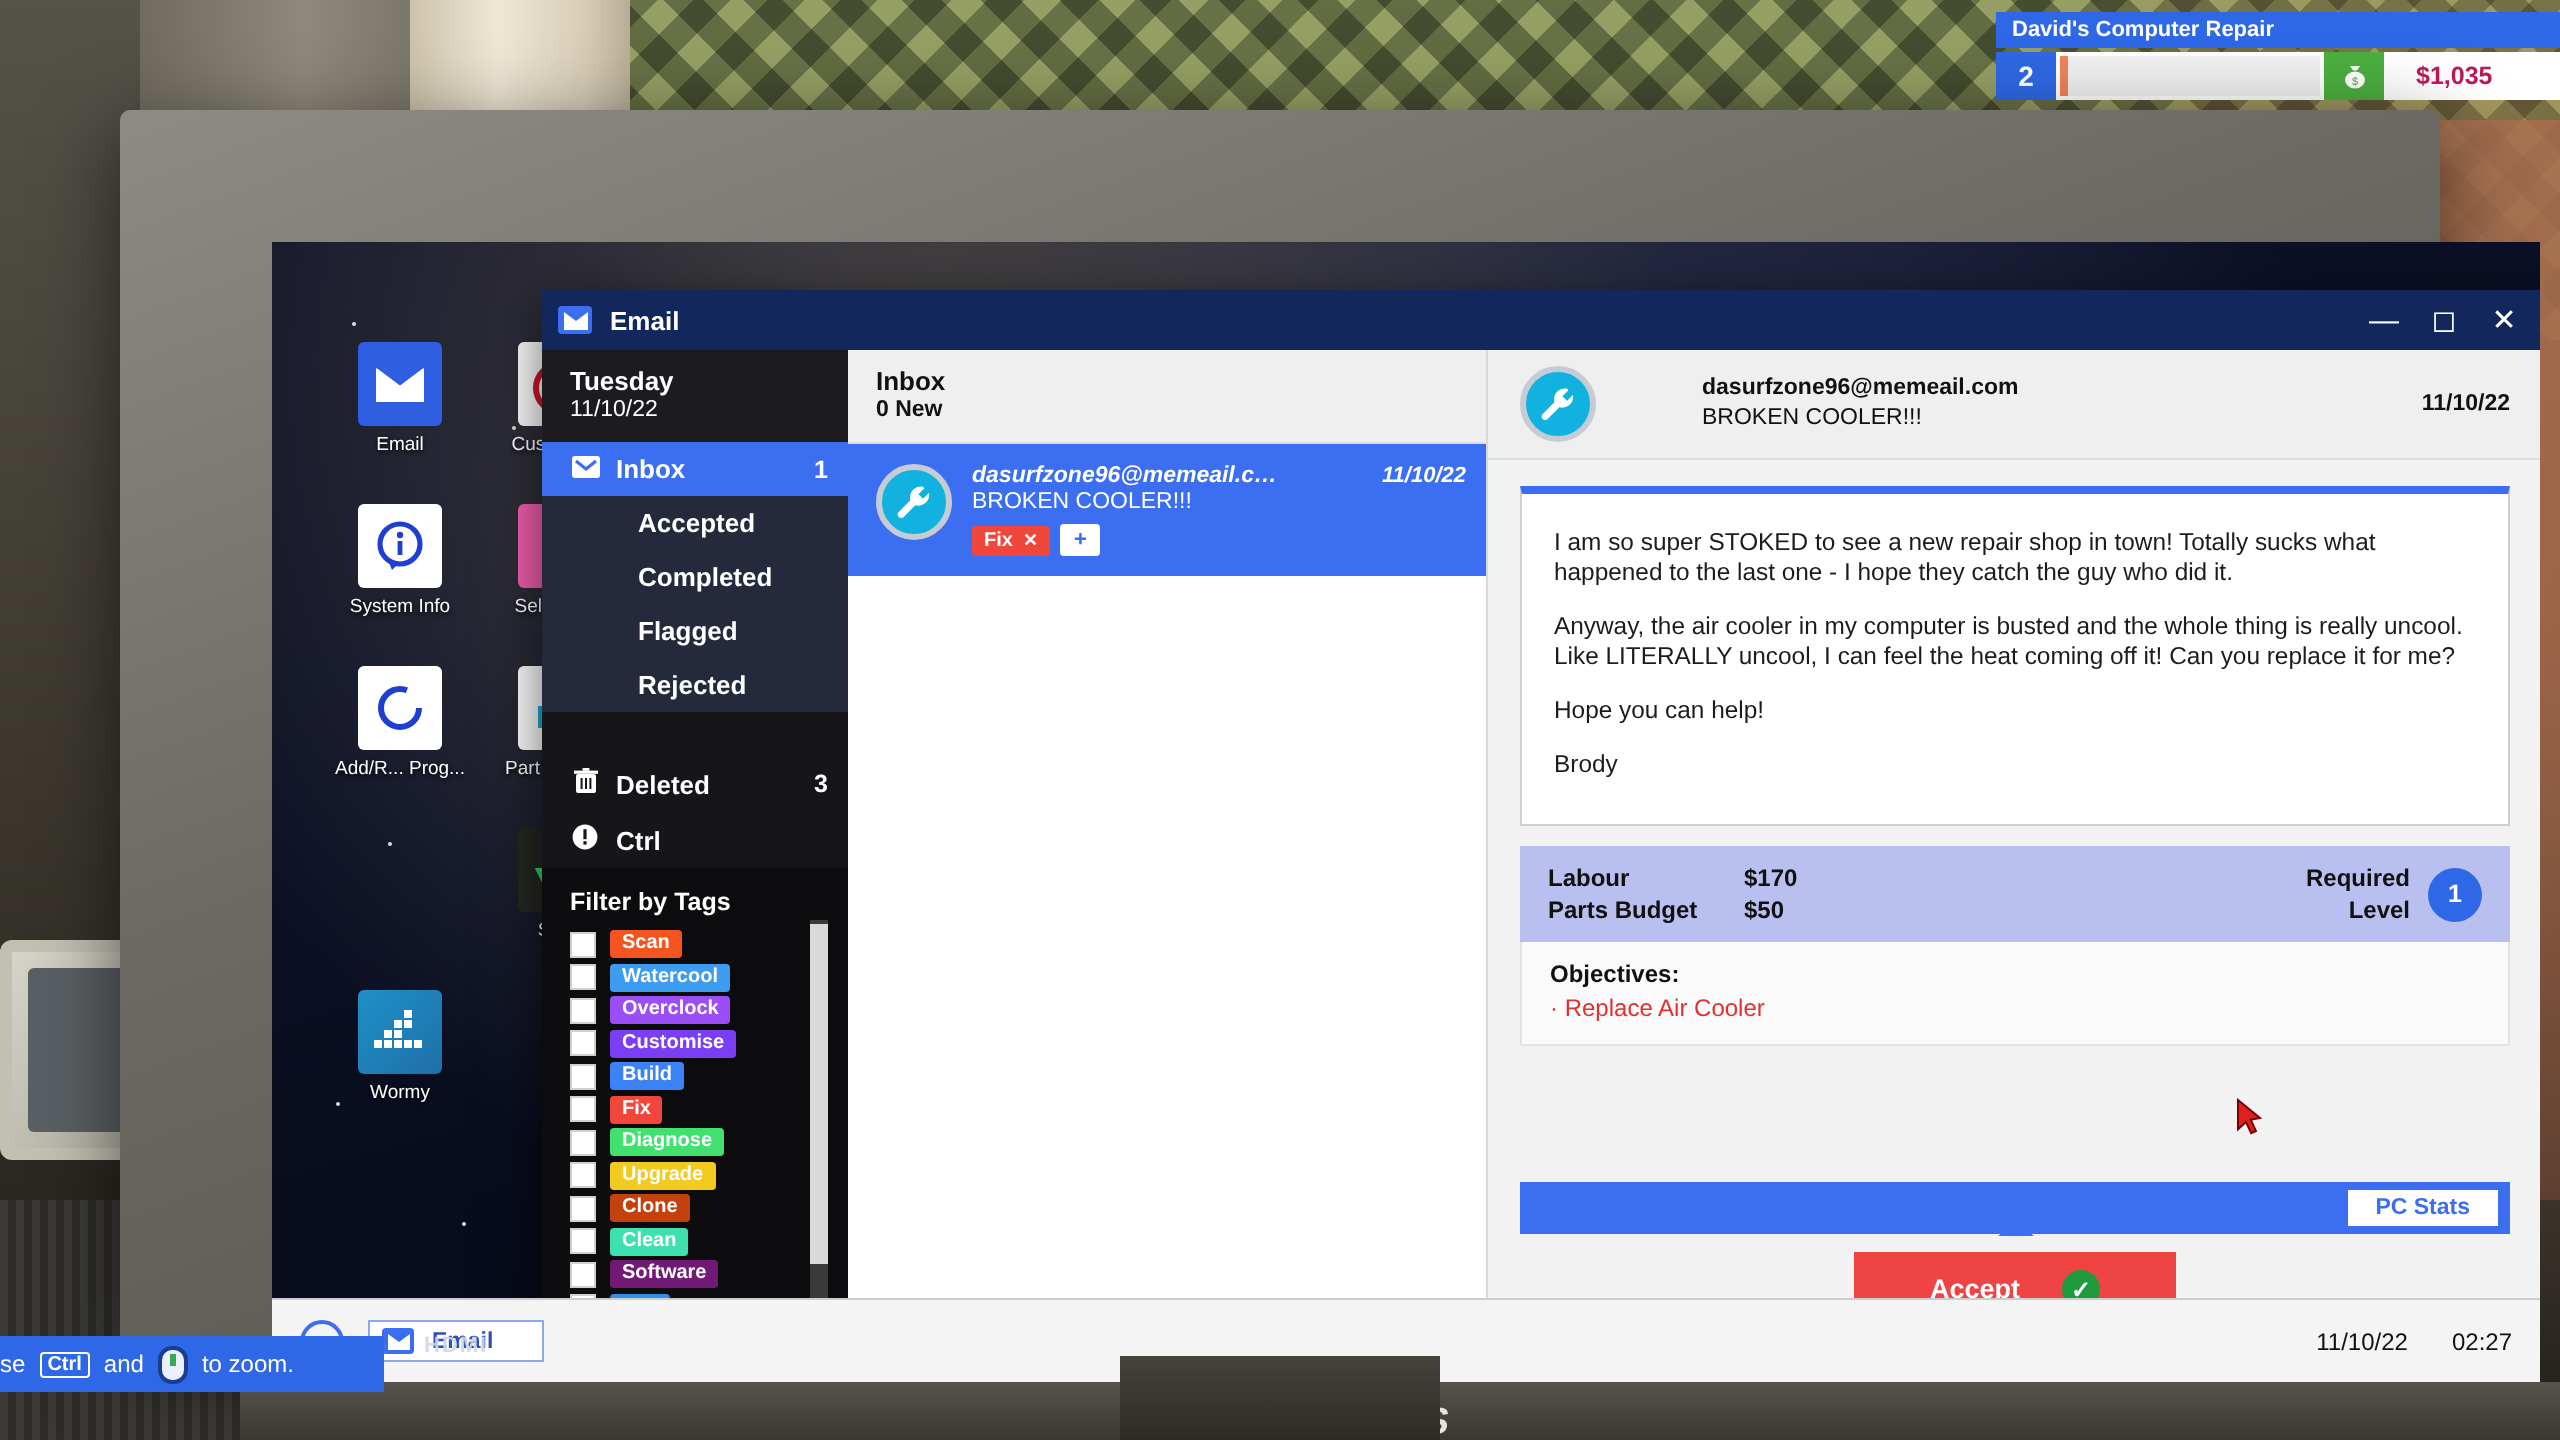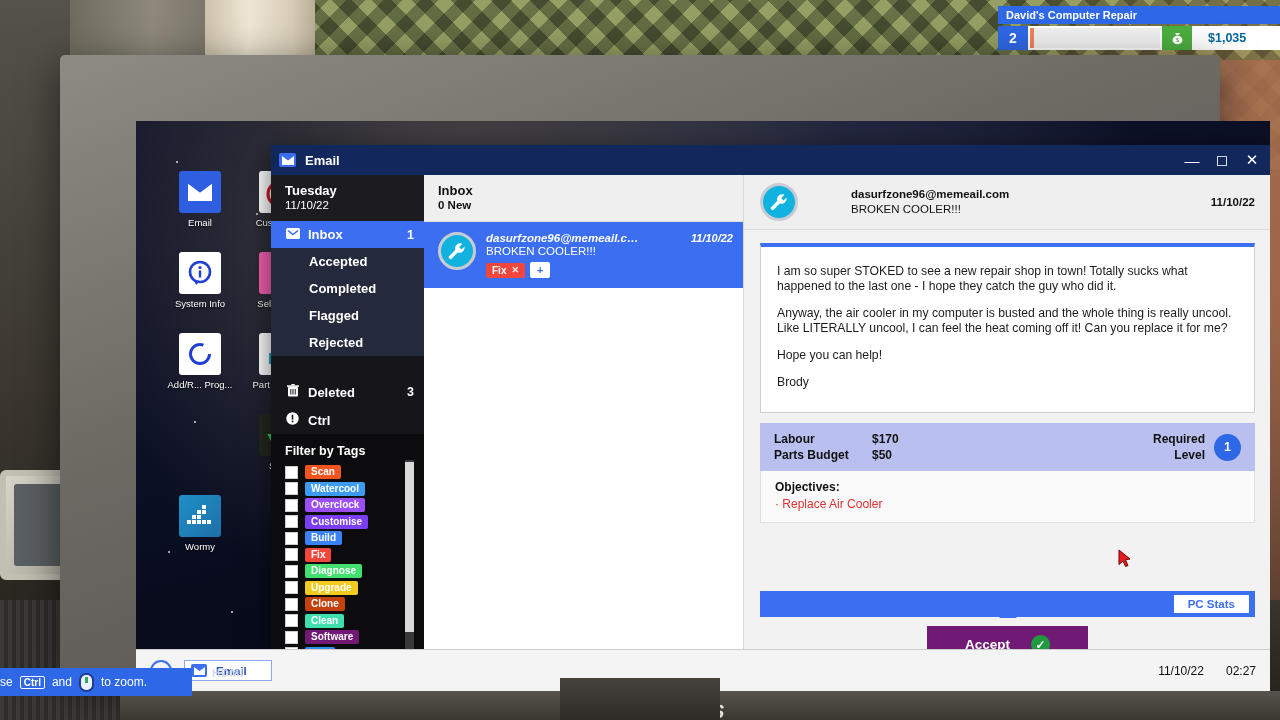--- a/index.html
+++ b/index.html
@@ -170,21 +170,21 @@
   .nav-item {
     display:flex; align-items:center; gap:8px;
     padding:6px 10px 6px 14px; color:#fff; font-size:13px; font-weight:700;
     cursor:pointer;
   }
   .nav-item .ni-lbl { flex:1; }
   .nav-item .ni-count { font-size:12.5px; font-weight:700; }
   .nav-item.active { background:#3b6ef0; }
   .nav-sub {
     background:#242a3c; color:#fff; font-size:13px; font-weight:700;
-    padding:6px 10px 6px 38px; cursor:pointer;
+    padding:6px 10px 6px 48px; cursor:pointer;
   }
   .nav-spacer { height:22px; background:#16161a; }
   .nav-ico { width:15px; text-align:center; font-size:12px; }
 
   .tags-panel { flex:1; background:#0c0c0e; padding:10px 0 0 14px; position:relative; overflow:hidden;}
   .tags-title { color:#fff; font-size:12.5px; font-weight:700; margin-bottom:7px; }
   .tag-row { display:flex; align-items:center; gap:7px; margin-bottom:2.5px; }
   .tag-cb {
     width:13px; height:13px; background:#fff; border:1px solid #cfcfcf; flex:0 0 13px;
     cursor:pointer;
@@ -289,21 +289,21 @@
   .pcstats {
     background:#fff; color:#3b6ef0; font-size:11.5px; font-weight:700;
     padding:3px 14px; cursor:pointer;
   }
   .accept-wrap { display:flex; justify-content:center; margin-top:0; position:relative; }
   .accept-notch {
     width:0;height:0;border-left:9px solid transparent;border-right:9px solid transparent;
     border-bottom:7px solid #3b6ef0; position:absolute; top:-6px; left:50%; margin-left:-9px;
   }
   .accept {
-    background:#701a75; color:#fff; font-size:13.5px; font-weight:700;
+    background:#ef4444; color:#fff; font-size:13.5px; font-weight:700;
     padding:9px 38px; display:flex; align-items:center; gap:21px; cursor:pointer;
     margin-top:9px;
   }
   .accept .tick {
     width:19px; height:19px; border-radius:50%; background:#1f9b3e; color:#fff;
     display:flex; align-items:center; justify-content:center; font-size:12px;
   }
 
   
   #taskbar {
@@ -342,21 +342,21 @@
     background:#2f68e6; color:#fff; font-weight:700; font-size:14px;
     width:30px; display:flex; align-items:center; justify-content:center;
   }
   .hud-xp { flex:1; background:#f0f0f0; border:2px solid #fff; position:relative; height:24px; }
   .hud-xp i { position:absolute; left:0; top:0; bottom:0; width:4px; background:#f0835a; }
   .hud-money-ico {
     width:30px; background:#4caf3f; display:flex; align-items:center; justify-content:center;
     font-size:13px; color:#fff;
   }
   .hud-money {
-    background:#fff; font-size:12.5px; font-weight:700; color:#0369a1;
+    background:#fff; font-size:12.5px; font-weight:700; color:#be185d;
     display:flex; align-items:center; padding:0 12px 0 16px; min-width:88px;
   }
 
   
   #zoomhint {
     position:absolute; left:-8px; bottom:24px; width:200px; height:28px;
     background:#2f68e6; display:flex; align-items:center; gap:7px;
     color:#fff; font-size:12px; padding-left:8px; overflow:hidden;
   }
   #zoomhint .key {

